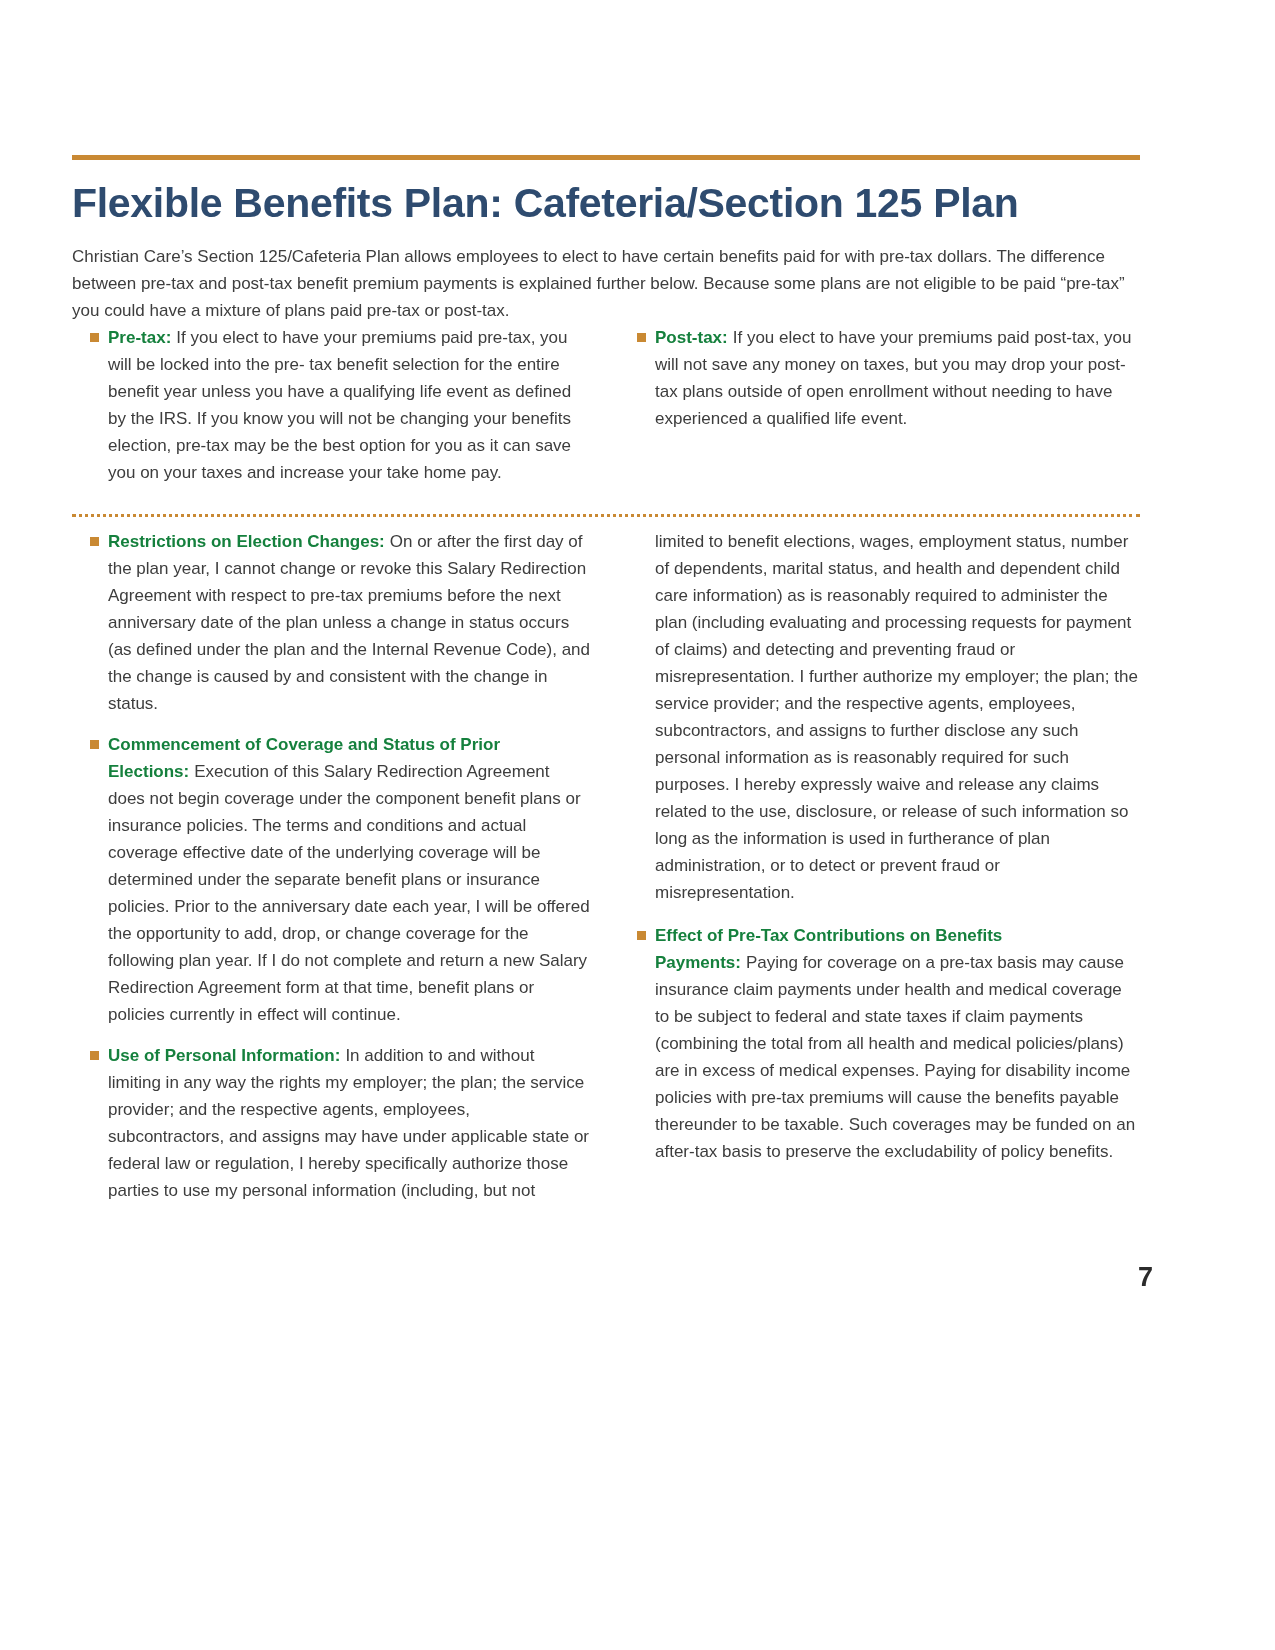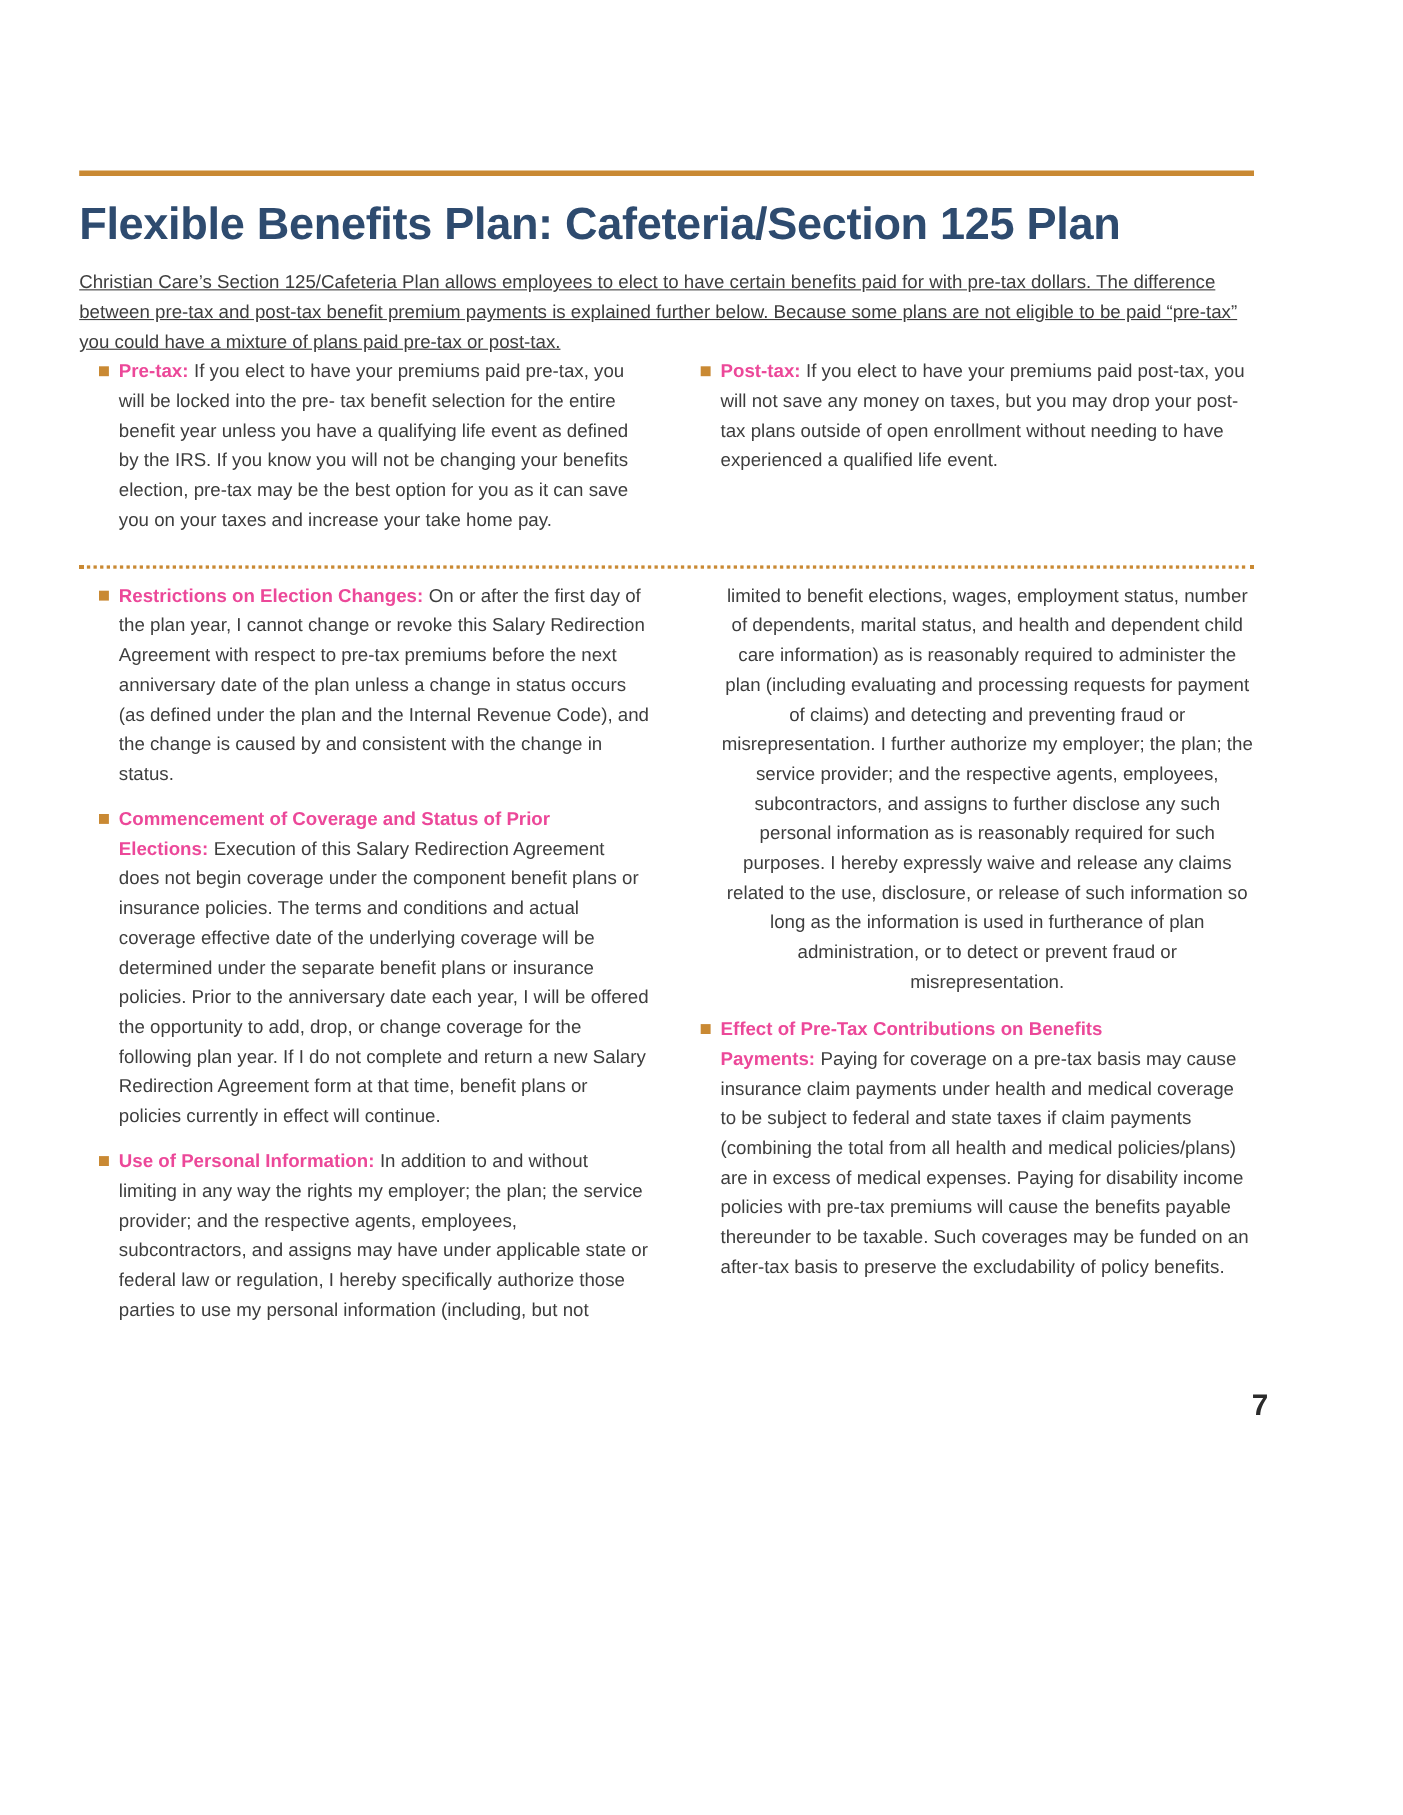--- a/index.html
+++ b/index.html
@@ -18,51 +18,51 @@
     height:5px;background:var(--accent,#c98933);
     margin:0 0 20px 0;
   }
   h1.page-title{
     margin:0 0 16px 0;
     font-size:41px;line-height:1.15;font-weight:700;
     color:var(--heading,#2e4b6f);
     letter-spacing:-0.3px;
   }
   p.body-par{
-    margin:0;font-size:17px;line-height:27px;color:var(--body,#3d3d3d);text-decoration:underline;
+    margin:0;font-size:17px;line-height:27px;color:var(--body,#3d3d3d);
   }
   .intro{margin-bottom:20px;}
   .two-col{
     display:flex;gap:47px;margin:0 0 0 18px;
   }
   .col-l{width:500px;flex:0 0 auto;}
   .col-r{width:503px;flex:0 0 auto;}
   .bullet{
     position:relative;padding-left:18px;
     font-size:17px;line-height:27px;margin:0 0 14px 0;
   }
   .bullet:last-child{margin-bottom:0;}
   .sq{
     position:absolute;left:0;top:9px;width:9px;height:9px;
     background:var(--accent,#c98933);
   }
-  .blabel{font-weight:700;color:#ec4899;margin-right:5px;}
+  .blabel{font-weight:700;color:#15803d;margin-right:5px;}
   .elect-par{margin-top:20px;}
   .dotted-divider{
     margin-top:28px;height:0;
     border-top:3px dotted var(--accent,#c98933);
   }
   h2.agree-heading{
     margin:12px 0 0 0;
     font-size:20px;line-height:1.3;font-weight:700;
     color:var(--heading,#2e4b6f);
   }
   .agree-cols{margin-top:11px;}
   .continuation{
-    padding-left:18px;font-size:17px;line-height:27px;margin:0 0 16px 0;text-align:center;
+    padding-left:18px;font-size:17px;line-height:27px;margin:0 0 16px 0;
   }
   .page-number{
     position:absolute;right:122px;bottom:78px;
     font-size:27px;font-weight:700;color:#2b2b2b;
   }
 </style>
 </head>
 <body>
 
 <div class="page">

